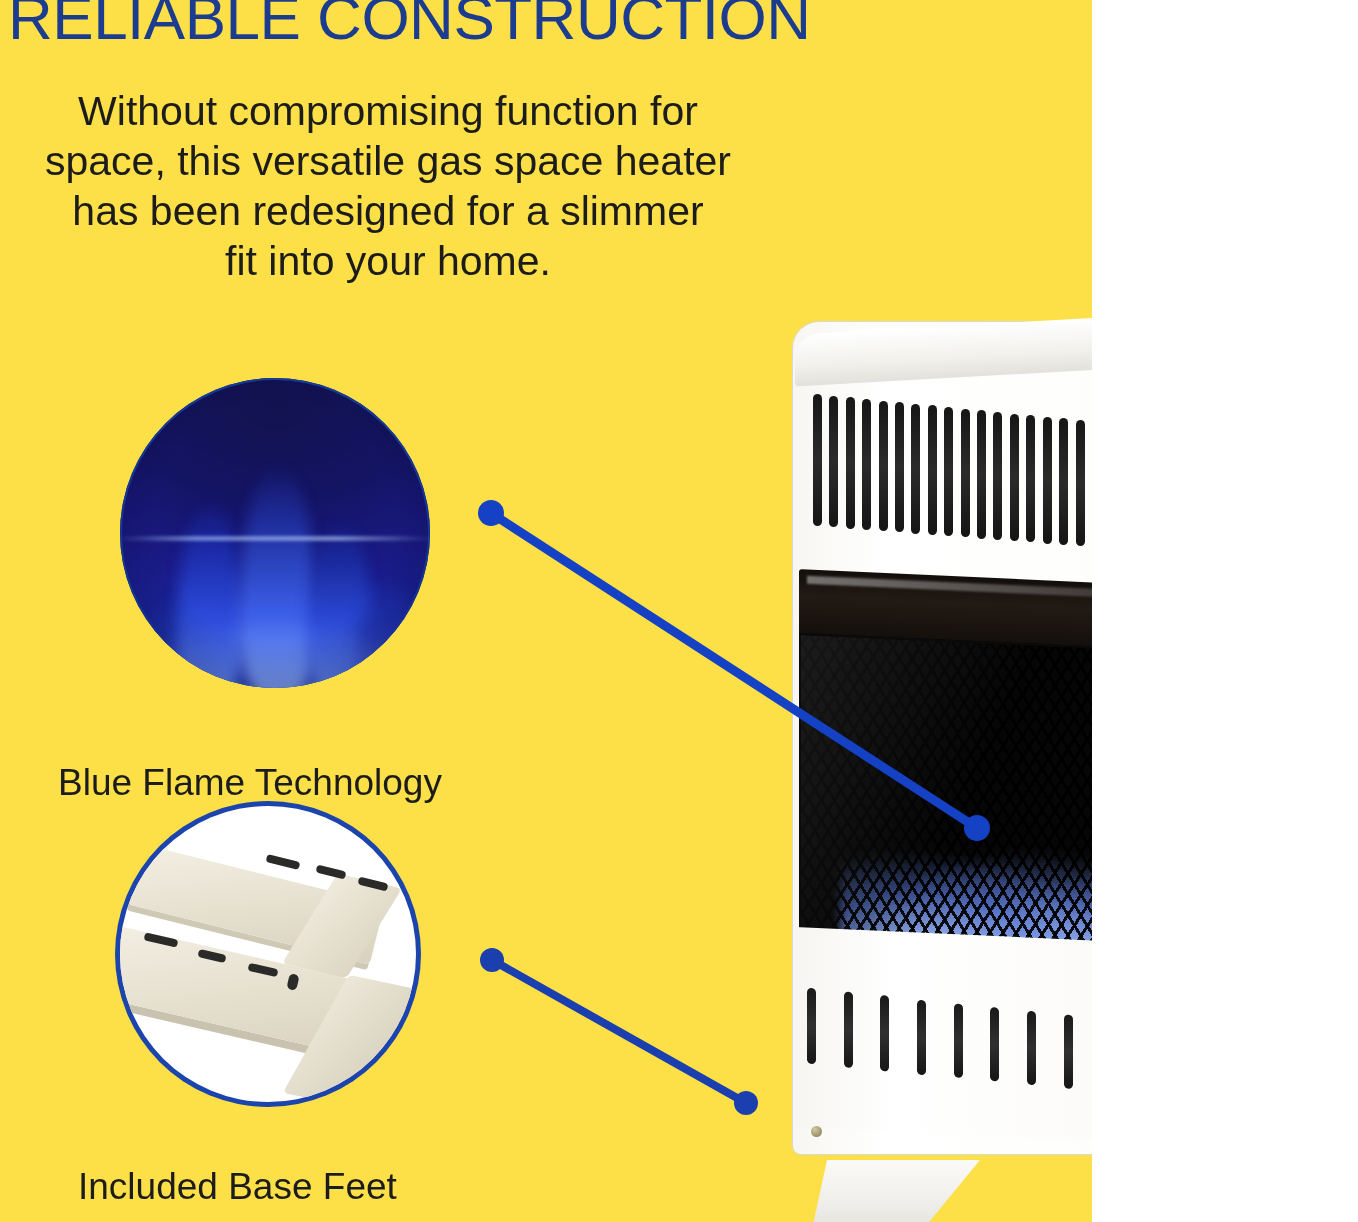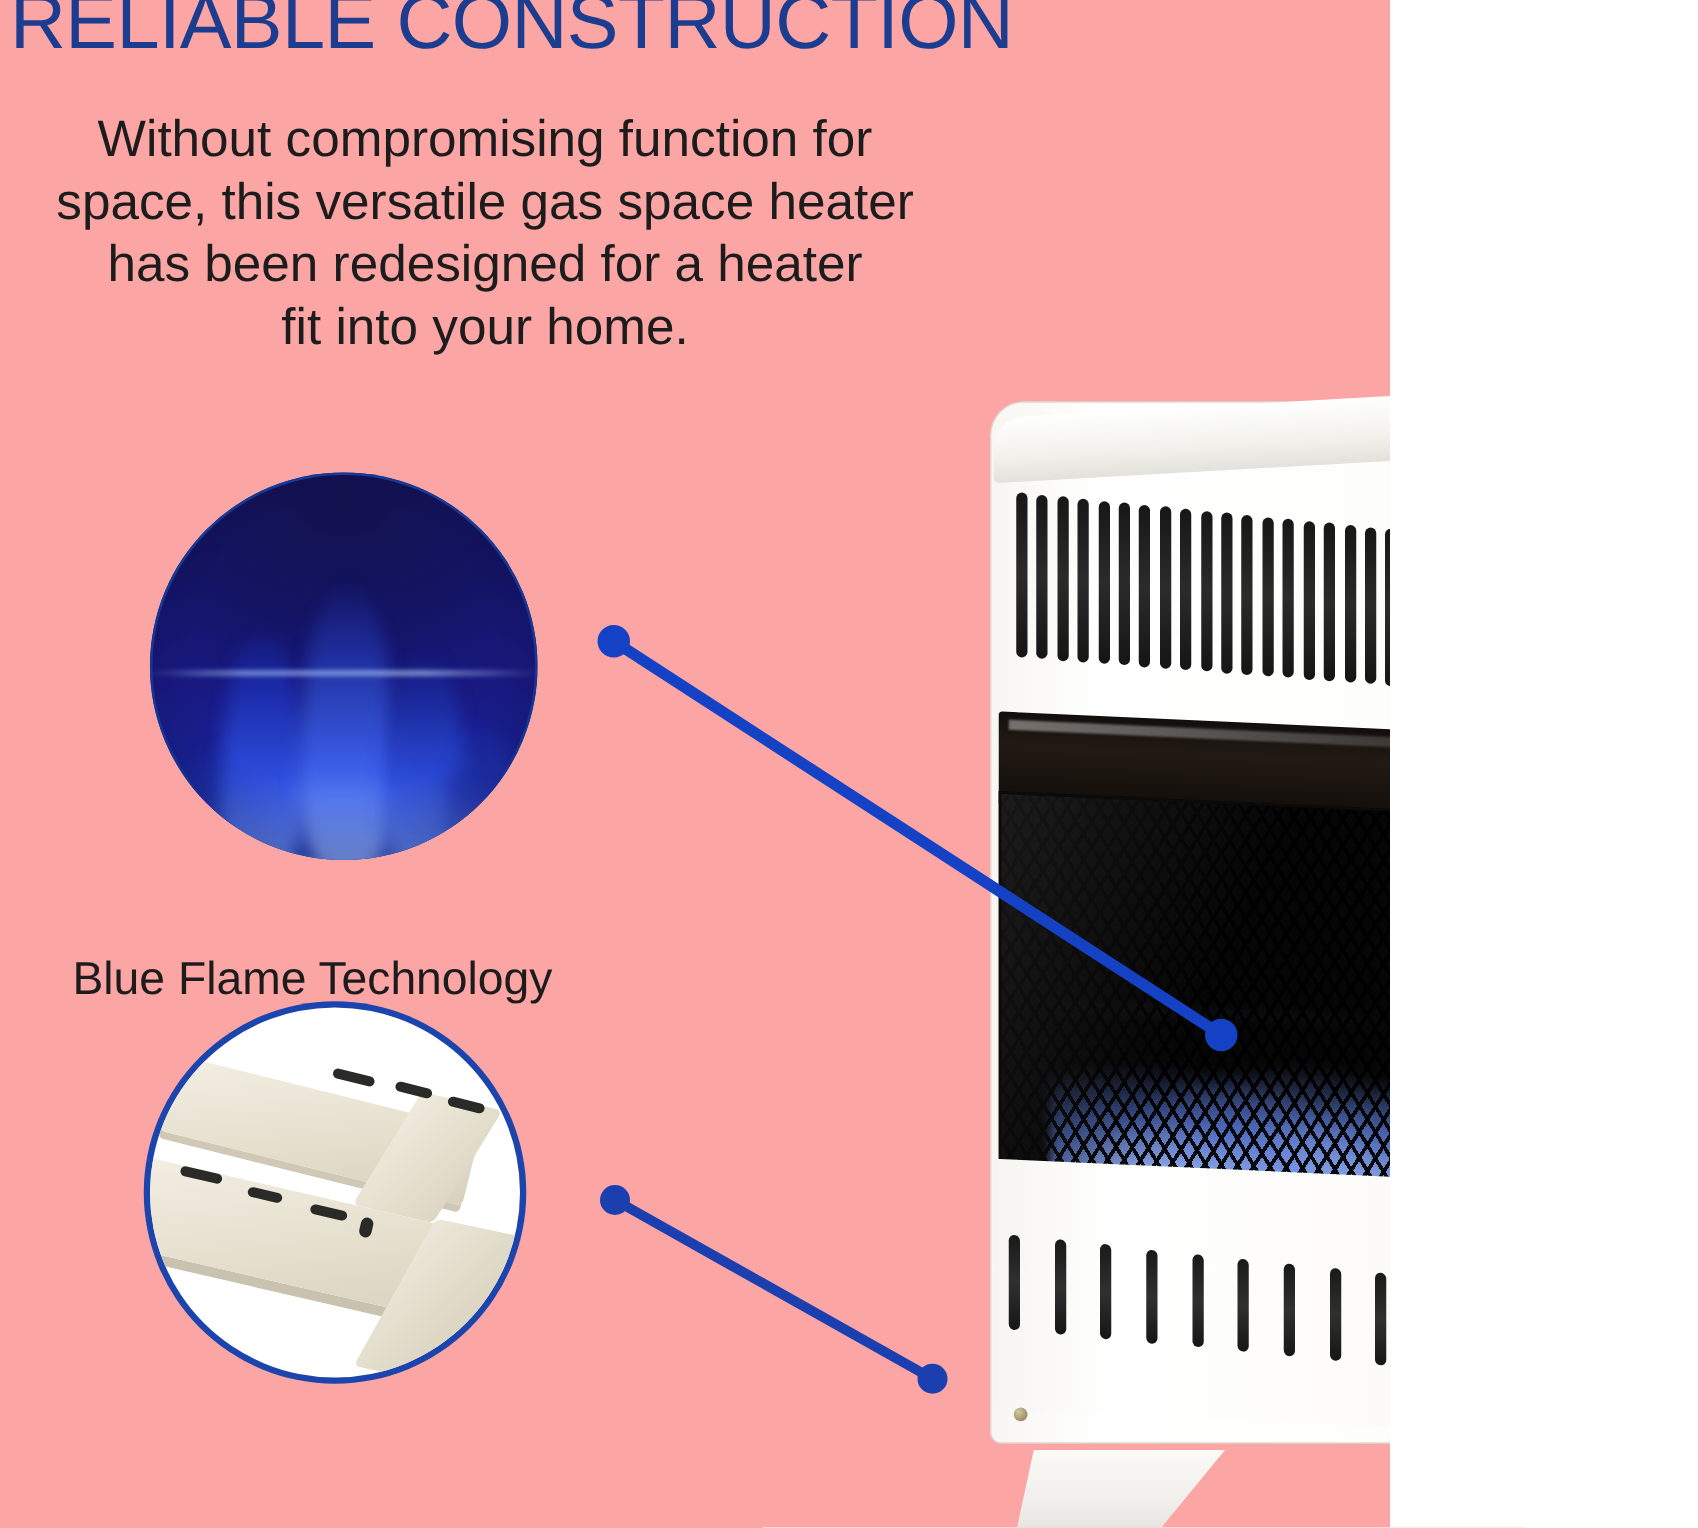--- a/index.html
+++ b/index.html
@@ -7,23 +7,22 @@
     padding: 0;
     background: #ffffff;
   }
   body {
     font-family: "Liberation Sans", sans-serif;
   }
   #page {
     position: relative;
     width: 1092px;
     height: 1222px;
-    background: #fca5a5;
+    background: #fde047;
     overflow: hidden;
-    padding-left: 20px;
   }
 
   
   #headline {
     position: absolute;
     left: 8px;
     top: -13px;
     width: 960px;
     font-size: 62px;
     line-height: 1.0;
@@ -344,21 +343,21 @@
 </head>
 <body>
 
 <div id="page">
 
   <div id="headline">RELIABLE CONSTRUCTION</div>
 
   <div id="body-copy">
     <span class="line">Without compromising function for</span>
     <span class="line">space, this versatile gas space heater</span>
-    <span class="line">has been redesigned for a heater</span>
+    <span class="line">has been redesigned for a slimmer</span>
     <span class="line">fit into your home.</span>
   </div>
 
   <div id="flame-circle">
     <div class="flame f4"></div>
     <div class="flame f1"></div>
     <div class="flame f2"></div>
     <div class="flame f3"></div>
     <div class="flame f5"></div>
     <div id="flame-streak"></div>
@@ -372,20 +371,21 @@
     <div class="foot-bar" id="foot-front"></div>
     <div class="foot-bar" id="foot-front-leg"></div>
     <div class="foot-slot" style="left:146px;  top:52px;  width:34px; transform:rotate(14deg);"></div>
     <div class="foot-slot" style="left:196px;  top:62px;  width:30px; transform:rotate(14deg);"></div>
     <div class="foot-slot" style="left:238px;  top:74px;  width:30px; transform:rotate(14deg);"></div>
     <div class="foot-slot" style="left:24px;   top:130px; width:34px; transform:rotate(13deg);"></div>
     <div class="foot-slot" style="left:78px;   top:146px; width:28px; transform:rotate(13deg);"></div>
     <div class="foot-slot" style="left:128px;  top:160px; width:30px; transform:rotate(13deg);"></div>
     <div class="foot-slot" style="left:168px;  top:168px; width:10px; height:16px; transform:rotate(13deg);"></div>
   </div>
+  <div class="callout-label" id="label-feet">Included Base Feet</div>
 
   <div id="heater">
     <div id="heater-body">
       <div id="side-panel"></div>
       <div id="side-mesh-a"></div>
       <div id="side-mesh-b"></div>
 
       <div id="front-shell"></div>
       <div id="top-cap"></div>
       <div id="knob"></div>

